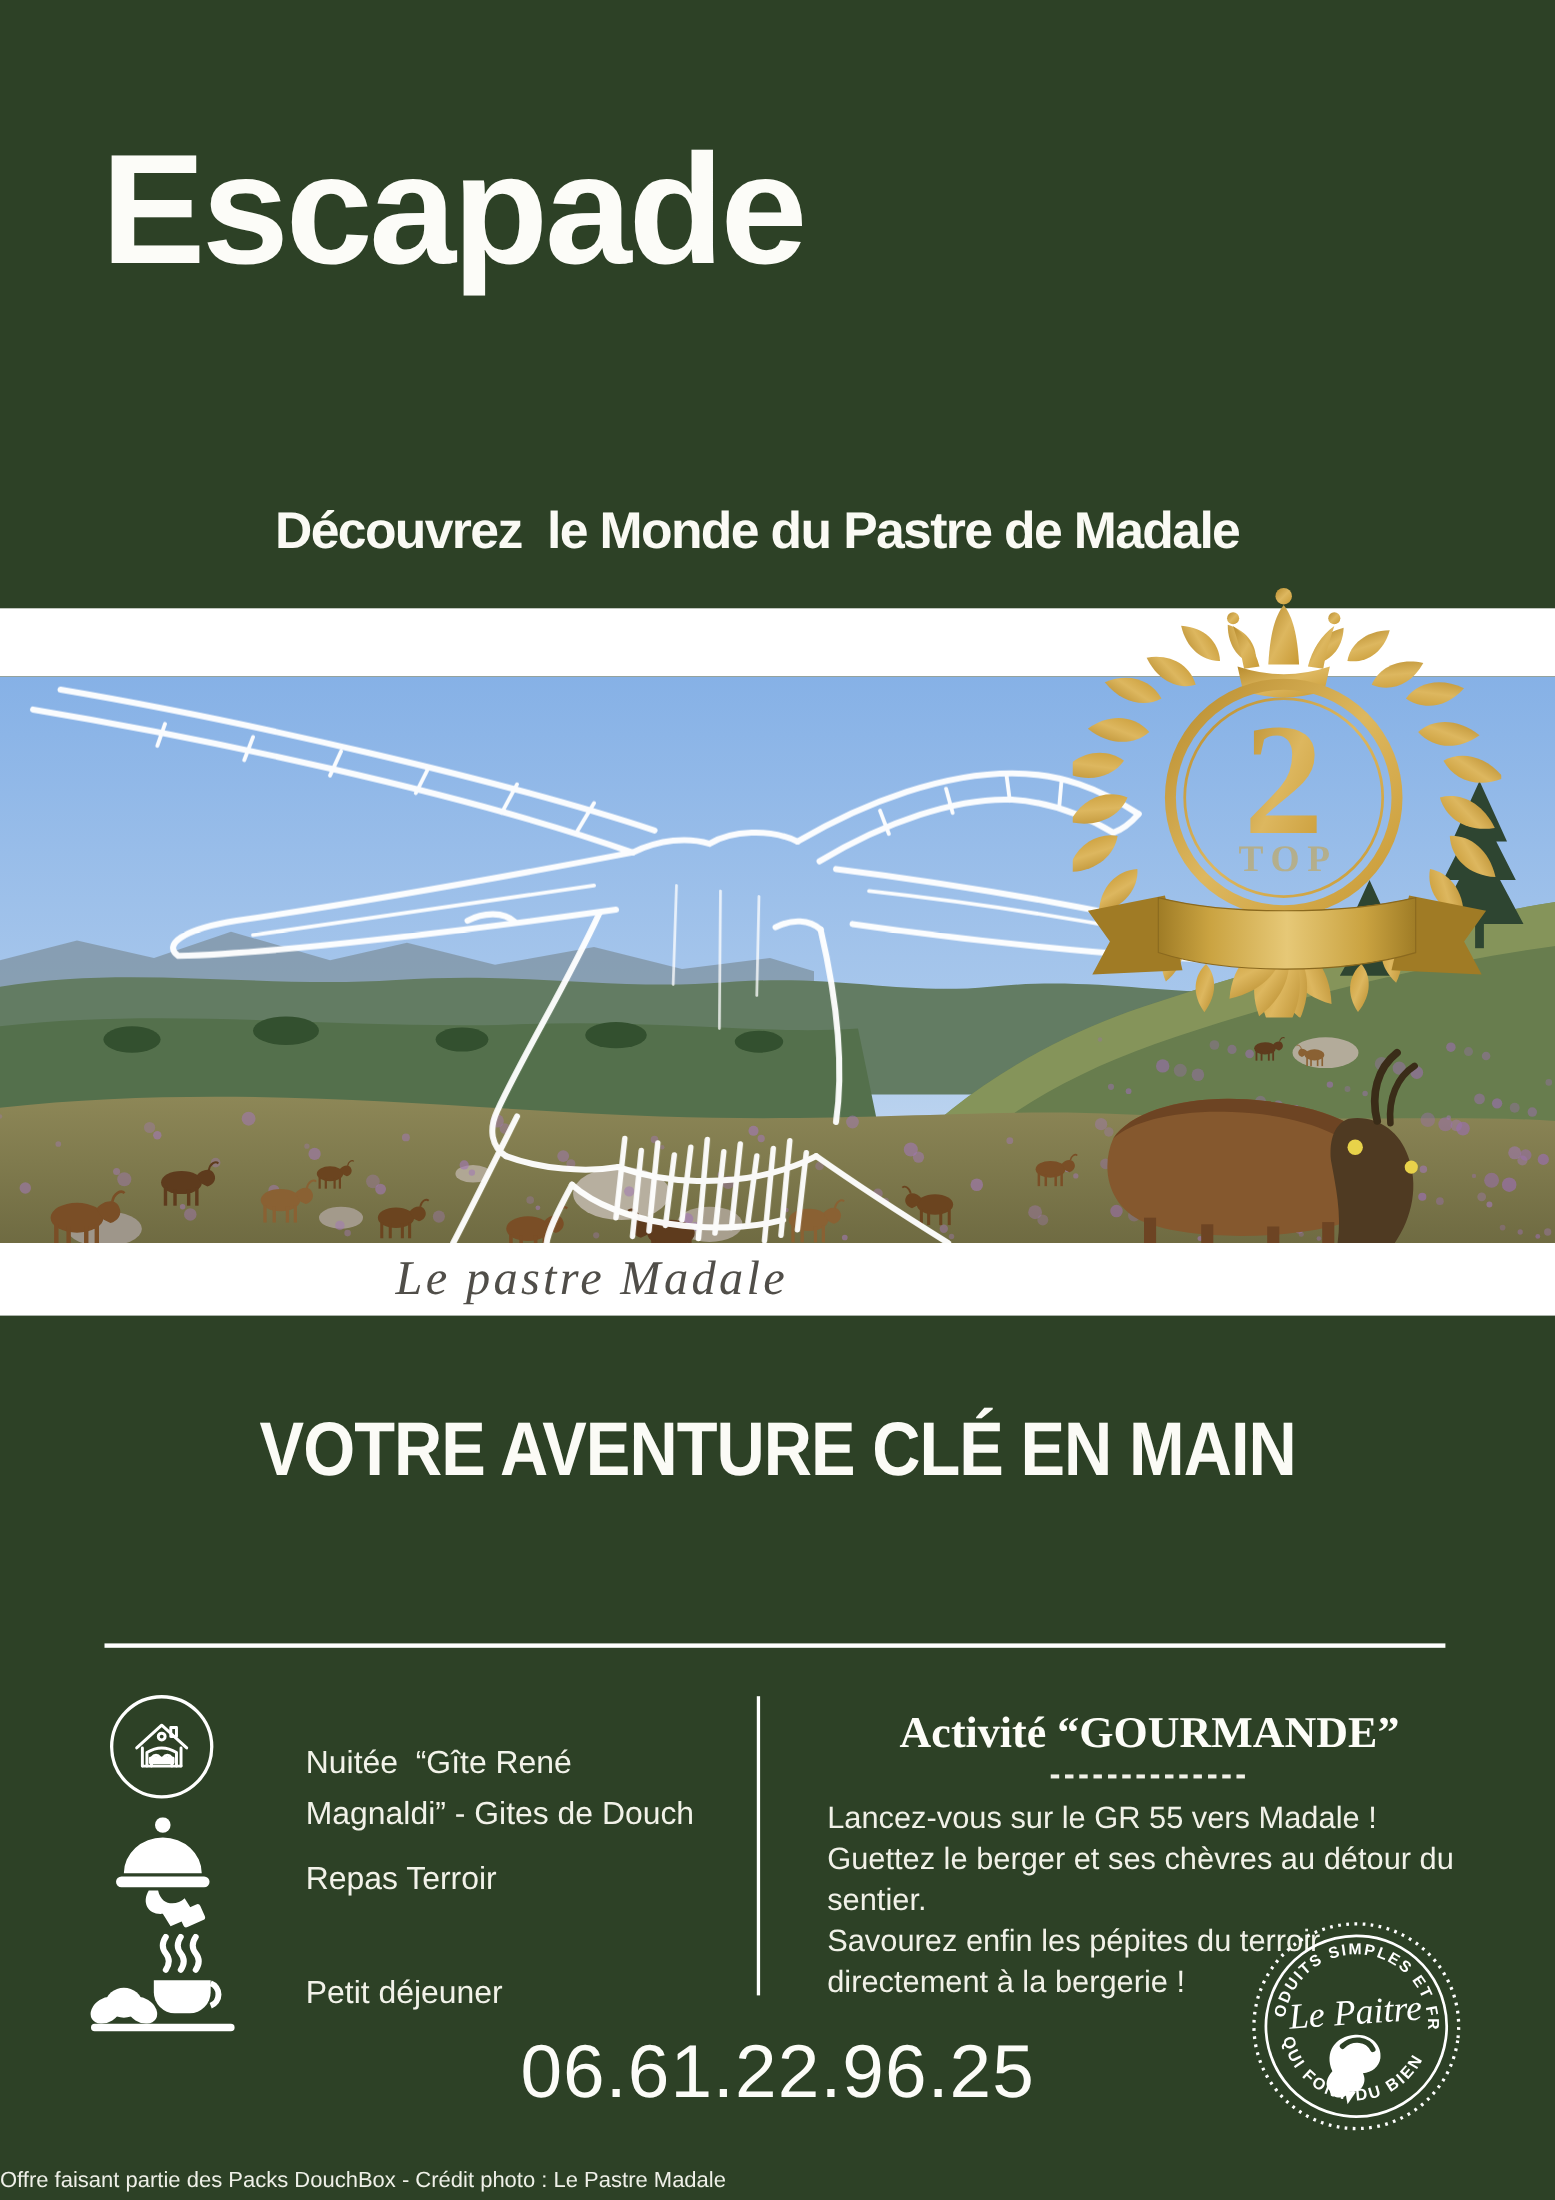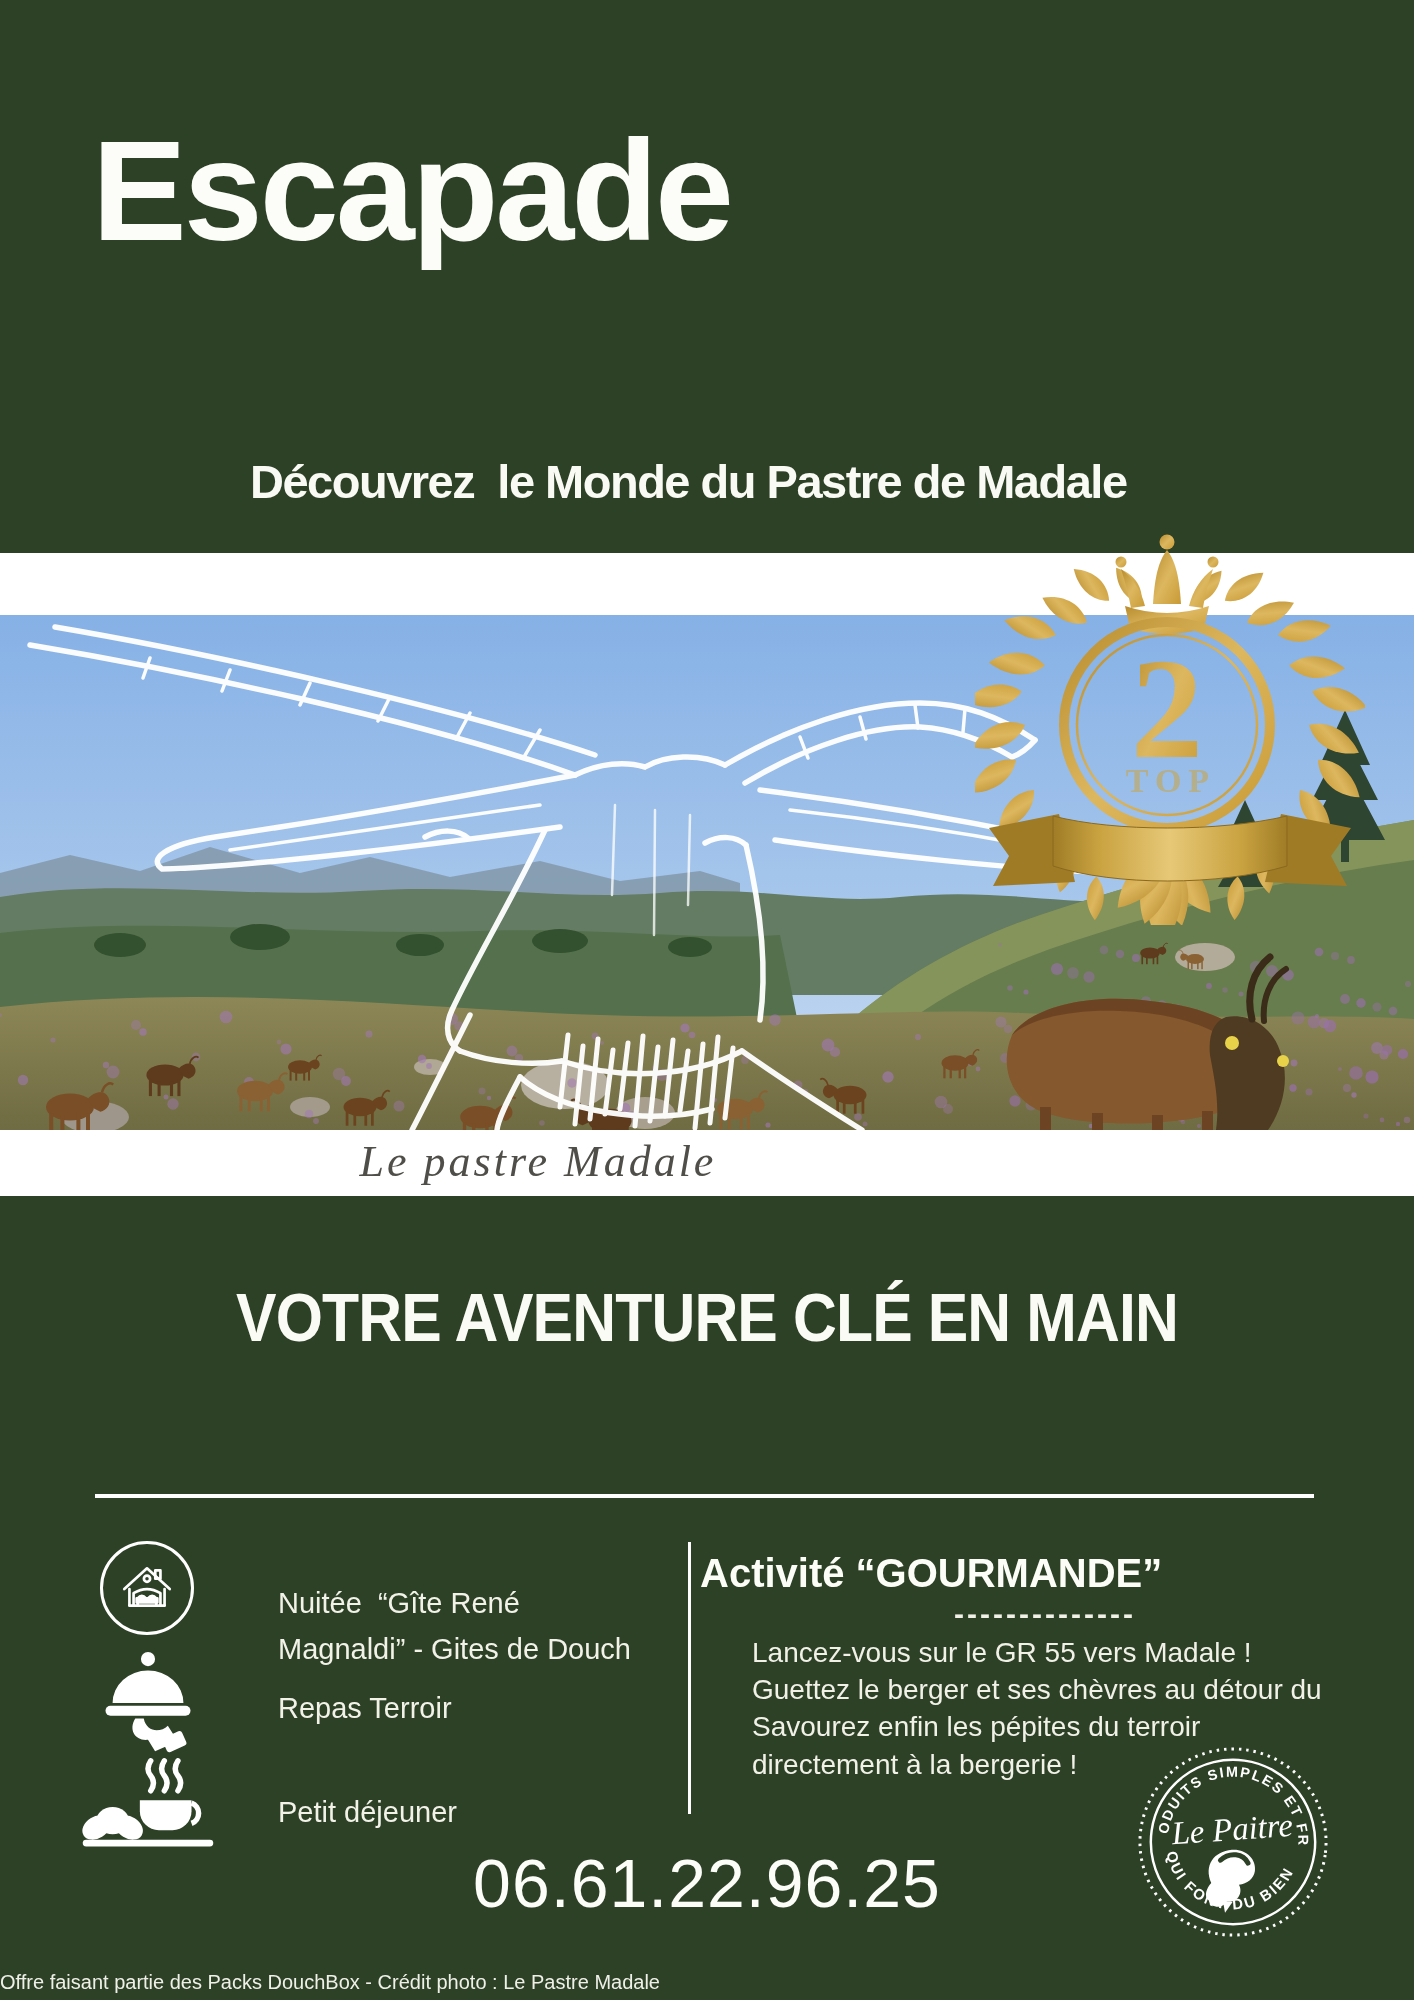--- a/index.html
+++ b/index.html
@@ -29,21 +29,21 @@
   .hline{left:95px;top:1494px;width:1219px;height:4px;background:#fff;}
   .vline{left:688px;top:1542px;width:3px;height:272px;background:#fff;}
   .feat-label{font-size:29px;line-height:1.6;color:#f2f2e9;}
   #feat1-label{left:278px;top:1580px;width:360px;}
   #feat2-label{left:278px;top:1685px;}
   #feat3-label{left:278px;top:1789px;}
   .icon-circle{left:100px;top:1541px;width:88px;height:88px;border:3px solid #fff;border-radius:50%;
                display:flex;align-items:center;justify-content:center;}
   #cloche-icon{left:98px;top:1652px;}
   #breakfast-icon{left:80px;top:1758px;}
-  .act-head{left:700px;top:1551px;width:690px;font-size:40px;font-weight:700;color:#fdfdf8;}
+  .act-head{left:700px;top:1551px;width:690px;text-align:center;font-size:40px;font-weight:700;color:#fdfdf8;font-family:Liberation Serif, serif;}
   .act-dash{left:700px;top:1597px;width:690px;text-align:center;font-size:30px;font-weight:700;letter-spacing:3px;color:#f1f1e8;}
   .act-par{left:752px;top:1634px;width:610px;font-size:28px;line-height:1.33;color:#f1f1e8;}
   #stamp{left:1134px;top:1743px;width:198px;height:198px;transform:rotate(8deg);}
   .phone{left:0;top:1844px;width:1414px;text-align:center;font-size:68px;letter-spacing:1px;color:#fcfcf8;}
   .footer{left:0;top:1971px;width:1414px;text-align:left;font-size:20px;color:#eff0e8;}
 </style>
 </head>
 <body>
 
 <div class="poster">
@@ -527,20 +527,21 @@
     <div>Petit déjeuner</div>
   </div>
 
   <div class="abs vline"></div>
 
   <div class="abs act-head">Activité “GOURMANDE”</div>
   <div class="abs act-dash">--------------</div>
   <div class="abs act-par">
     <div>Lancez-vous sur le GR 55 vers Madale !</div>
     <div>Guettez le berger et ses chèvres au détour du</div>
+    <div>sentier.</div>
     <div>Savourez enfin les pépites du terroir</div>
     <div>directement à la bergerie !</div>
   </div>
 
   <svg class="abs" id="stamp" viewBox="-100 -100 200 200">
     <defs>
       <path id="arcTop" d="M -66,0 A 66 66 0 0 1 66,0"></path>
       <path id="arcBot" d="M -68,0 A 68 68 0 0 0 68,0"></path>
     </defs>
     <circle cx="0" cy="0" r="94" fill="none" stroke="#fff" stroke-width="3" stroke-dasharray="2.5 5"></circle>

